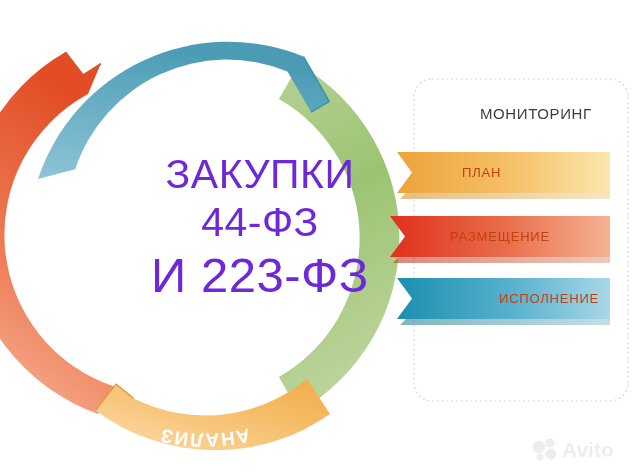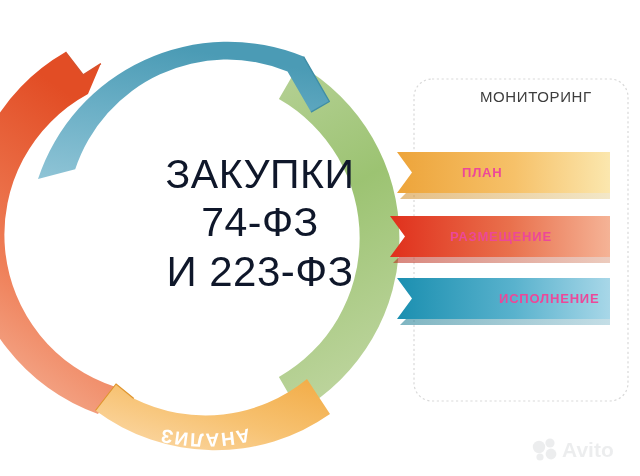--- a/index.html
+++ b/index.html
@@ -24,48 +24,48 @@
     width: 640px;
     height: 476px;
   }
   
   .center-title {
     position: absolute;
     left: 120px;
     top: 150px;
     width: 280px;
     text-align: center;
-    color: #0f172a;
+    color: #6d28d9;
     font-family: "Liberation Sans", sans-serif;
     font-weight: 400;
     letter-spacing: 0.5px;
     line-height: 1.18;
     pointer-events: none;
   }
   .center-title .line1 { font-size: 41px; display: block; }
   .center-title .line2 { font-size: 41px; display: block; }
-  .center-title .line3 { font-size: 42px; display: block; }
+  .center-title .line3 { font-size: 49px; display: block; }
 
   .monitor-label {
     position: absolute;
     left: 480px;
-    top: 88px;
+    top: 105px;
     font-size: 15px;
     letter-spacing: 0.6px;
     color: #3d3d3d;
     font-family: "Liberation Sans", sans-serif;
   }
 
   .bar-label {
     position: absolute;
     font-size: 13px;
     letter-spacing: 0.8px;
-    color: #ec4899;
-    font-family: "Liberation Sans", sans-serif;
-    font-weight: 700;
+    color: #c2410c;
+    font-family: "Liberation Sans", sans-serif;
+    font-weight: 400;
     white-space: nowrap;
   }
   .bar-label.plan      { left: 462px; top: 165px; }
   .bar-label.placement { left: 450px; top: 229px; text-align: center; }
   .bar-label.execution { left: 455px; top: 291px; margin-left: 44px; }
 </style>
 </head>
 <body>
 
 <div id="stage">
@@ -199,21 +199,21 @@
       <circle cx="7" cy="9" r="6.2" fill="#9aa0a6"></circle>
       <circle cx="18" cy="5" r="4.6" fill="#9aa0a6"></circle>
       <circle cx="19" cy="16" r="5.4" fill="#9aa0a6"></circle>
       <circle cx="8" cy="19" r="3.6" fill="#9aa0a6"></circle>
       <text x="30" y="19" font-family="Liberation Sans, sans-serif" font-size="21" font-weight="700" fill="#9aa0a6">Avito</text>
     </g>
   </svg>
 
   <div class="center-title">
     <span class="line1">ЗАКУПКИ</span>
-    <span class="line2">74-ФЗ</span>
+    <span class="line2">44-ФЗ</span>
     <span class="line3">И 223-ФЗ</span>
   </div>
 
   <div class="monitor-label">МОНИТОРИНГ</div>
 
   <div class="bar-label plan">ПЛАН</div>
   <div class="bar-label placement">РАЗМЕЩЕНИЕ</div>
   <div class="bar-label execution">ИСПОЛНЕНИЕ</div>
 
 </div>

